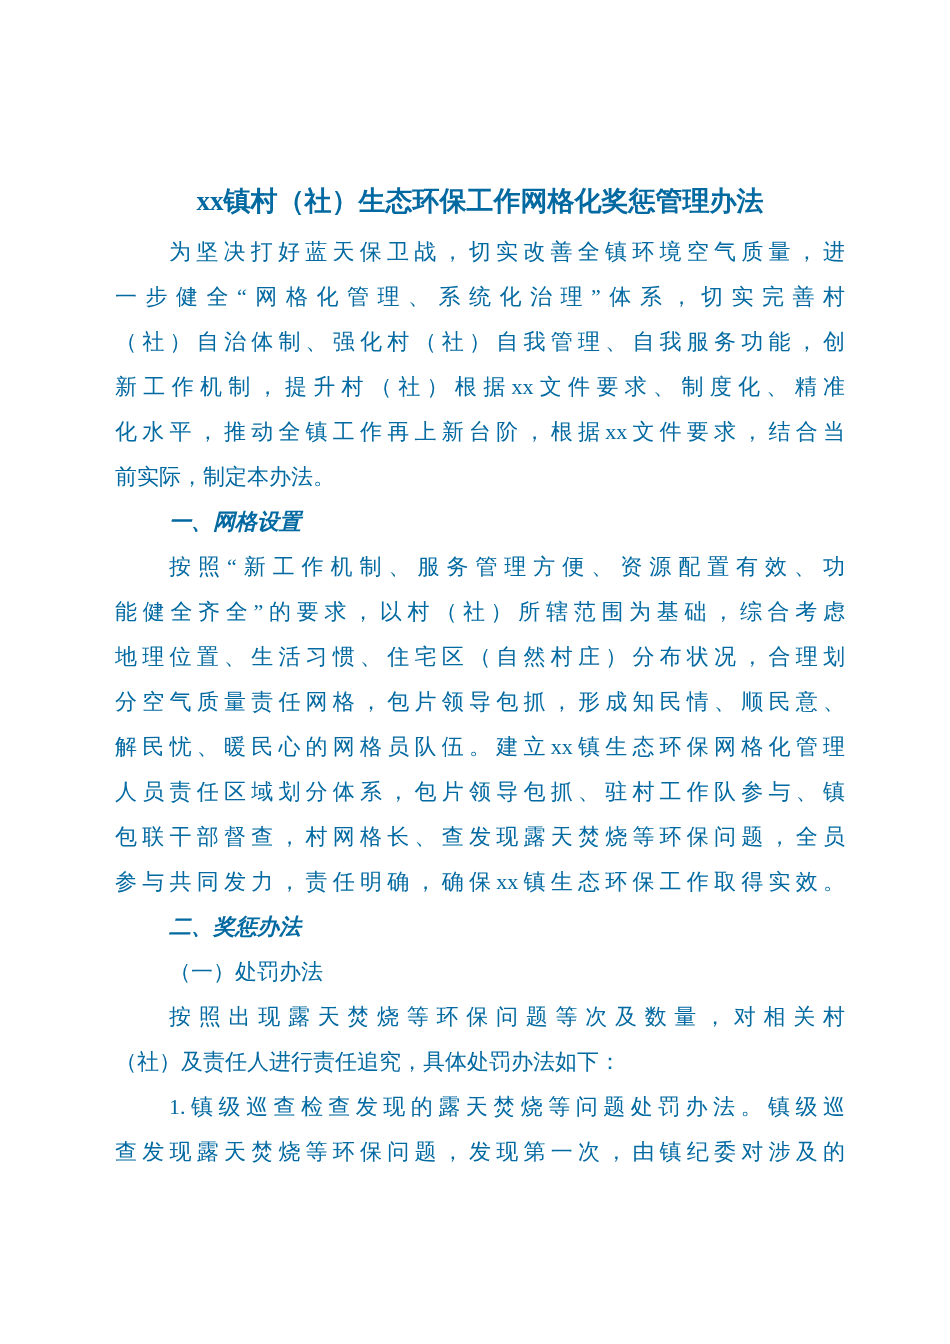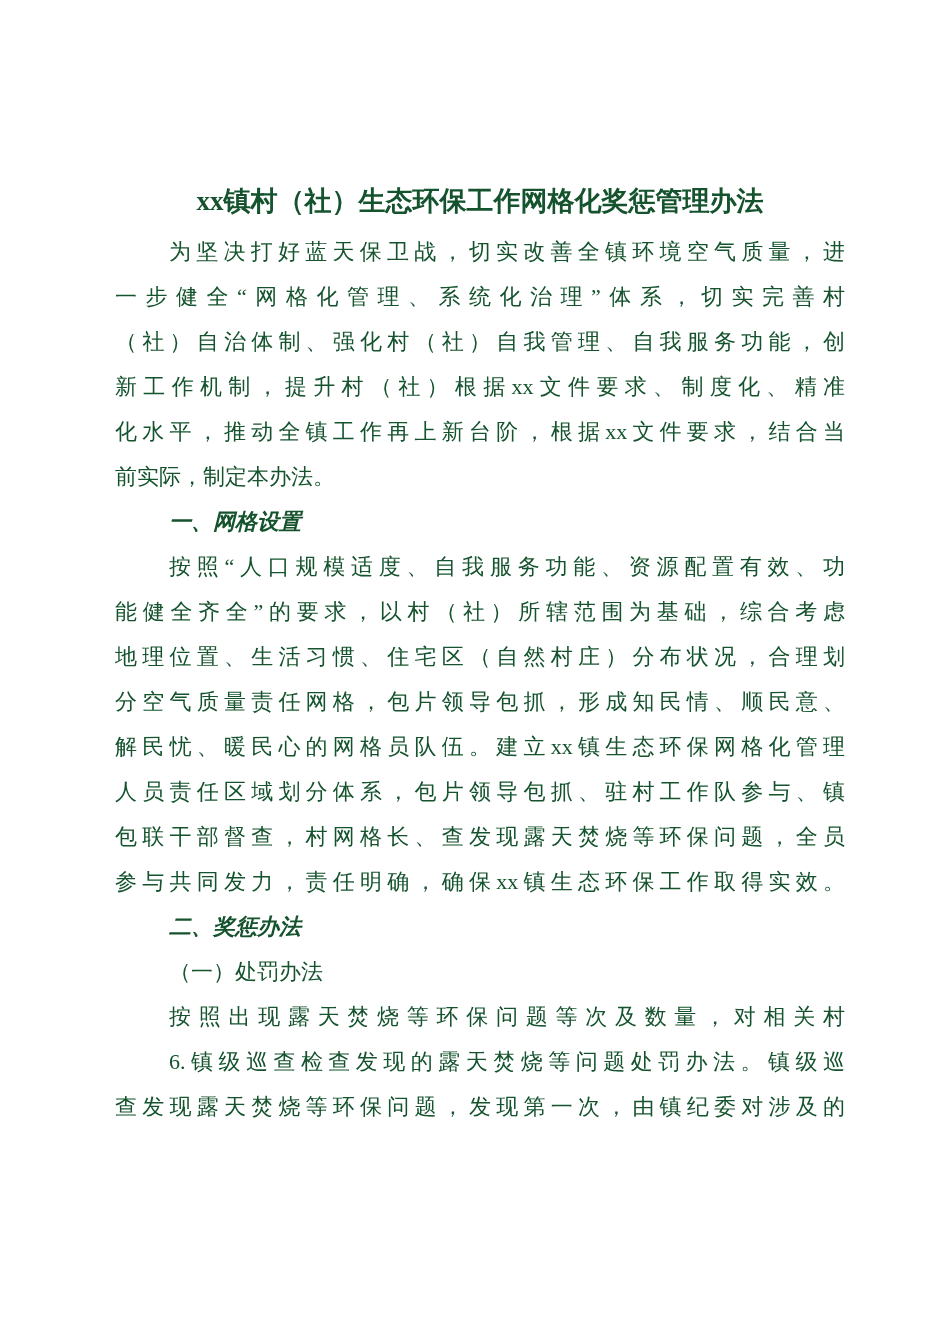--- a/index.html
+++ b/index.html
@@ -4,21 +4,21 @@
 <style>
   * { margin: 0; padding: 0; box-sizing: border-box; }
   html, body { background: #ffffff; }
   .page {
     position: relative;
     width: 950px;
     height: 1344px;
     background: #ffffff;
     overflow: hidden;
     font-family: "Liberation Serif", "DejaVu Serif", serif;
-    color: #14532d;
+    color: #0369a1;
   }
   .doc {
     position: absolute;
     left: 115px;
     top: 179px;
     width: 730px;
   }
   .line {
     height: 45px;
     line-height: 45px;
@@ -50,27 +50,28 @@
 <div class="page">
   <div class="doc" id="doc">
       <div class="line title">xx镇村（社）生态环保工作网格化奖惩管理办法</div>
       <div class="line body indent stretch">为坚决打好蓝天保卫战，切实改善全镇环境空气质量，进</div>
       <div class="line body stretch">一步健全“网格化管理、系统化治理”体系，切实完善村</div>
       <div class="line body stretch">（社）自治体制、强化村（社）自我管理、自我服务功能，创</div>
       <div class="line body stretch">新工作机制，提升村（社）根据xx文件要求、制度化、精准</div>
       <div class="line body stretch">化水平，推动全镇工作再上新台阶，根据xx文件要求，结合当</div>
       <div class="line body">前实际，制定本办法。</div>
       <div class="line heading indent">一、网格设置</div>
-      <div class="line body indent stretch">按照“人口规模适度、自我服务功能、资源配置有效、功</div>
+      <div class="line body indent stretch">按照“新工作机制、服务管理方便、资源配置有效、功</div>
       <div class="line body stretch">能健全齐全”的要求，以村（社）所辖范围为基础，综合考虑</div>
       <div class="line body stretch">地理位置、生活习惯、住宅区（自然村庄）分布状况，合理划</div>
       <div class="line body stretch">分空气质量责任网格，包片领导包抓，形成知民情、顺民意、</div>
       <div class="line body stretch">解民忧、暖民心的网格员队伍。建立xx镇生态环保网格化管理</div>
       <div class="line body stretch">人员责任区域划分体系，包片领导包抓、驻村工作队参与、镇</div>
       <div class="line body stretch">包联干部督查，村网格长、查发现露天焚烧等环保问题，全员</div>
       <div class="line body stretch">参与共同发力，责任明确，确保xx镇生态环保工作取得实效。</div>
       <div class="line heading indent">二、奖惩办法</div>
       <div class="line body indent">（一）处罚办法</div>
       <div class="line body indent stretch">按照出现露天焚烧等环保问题等次及数量，对相关村</div>
-      <div class="line body indent stretch">6.镇级巡查检查发现的露天焚烧等问题处罚办法。镇级巡</div>
+      <div class="line body">（社）及责任人进行责任追究，具体处罚办法如下：</div>
+      <div class="line body indent stretch">1.镇级巡查检查发现的露天焚烧等问题处罚办法。镇级巡</div>
       <div class="line body stretch">查发现露天焚烧等环保问题，发现第一次，由镇纪委对涉及的</div>
     </div>
 </div>
 
 </body></html>

